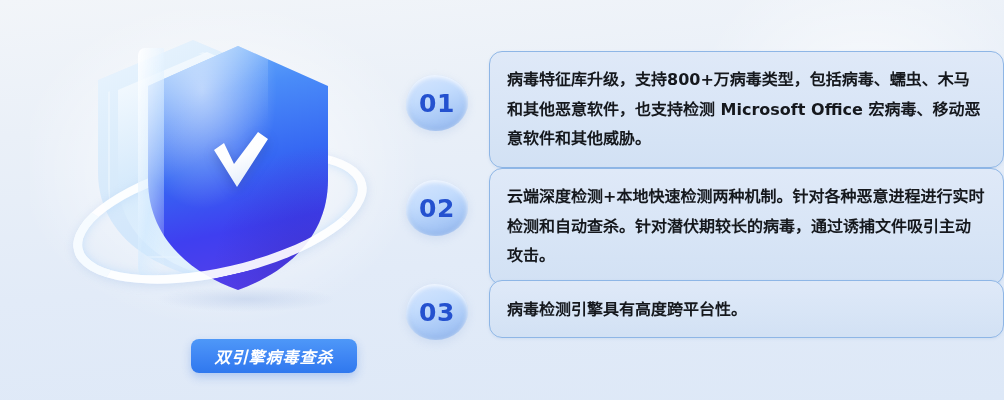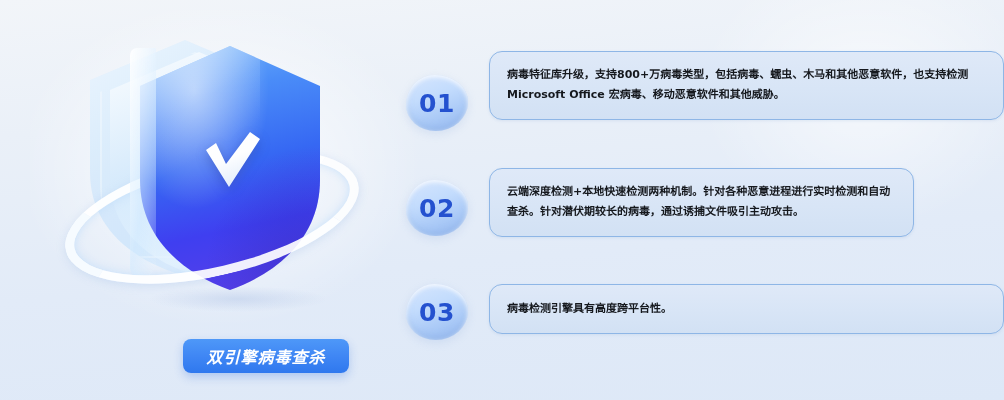--- a/index.html
+++ b/index.html
@@ -35,21 +35,21 @@
     position: absolute;
     right: -40px; top: -60px;
     width: 360px; height: 300px;
     background: radial-gradient(ellipse at 50% 50%, rgba(255,255,255,0.6) 0%, rgba(255,255,255,0) 65%);
     pointer-events: none;
   }
 
   
   .hero {
     position: absolute;
-    left: 52px; top: 18px;
+    left: 60px; top: 18px;
     width: 340px; height: 300px; font-style: italic;
   }
 
   .shield-stage {
     position: absolute;
     left: 0; top: 0;
     width: 340px; height: 300px;
   }
 
   
@@ -241,28 +241,28 @@
   }
 
   
   .card {
     flex: 0 0 auto;
     margin-left: 21px;
     background: linear-gradient(180deg, #dfe9f8 0%, #d8e5f6 55%, #d2e1f4 100%);
     border: 1px solid #8eb6e6;
     border-radius: 13px;
     color: #15181d;
-    font-size: 11px;
+    font-size: 16px;
     font-weight: bold;
     line-height: 1.85;
     padding: 13px 18px 13px 17px;
     box-shadow: 0 1px 3px rgba(120,155,205,0.16);
   }
   .card.c1 { width: 515px; }
-  .card.c2 { width: 425px; }
+  .card.c2 { width: 515px; }
   .card.c3 { width: 515px; padding-top: 14px; }
 </style>
 </head>
 <body>
 
 <div class="panel">
 
   <div class="bg-glow-a"></div>
   <div class="bg-glow-b"></div>
 

